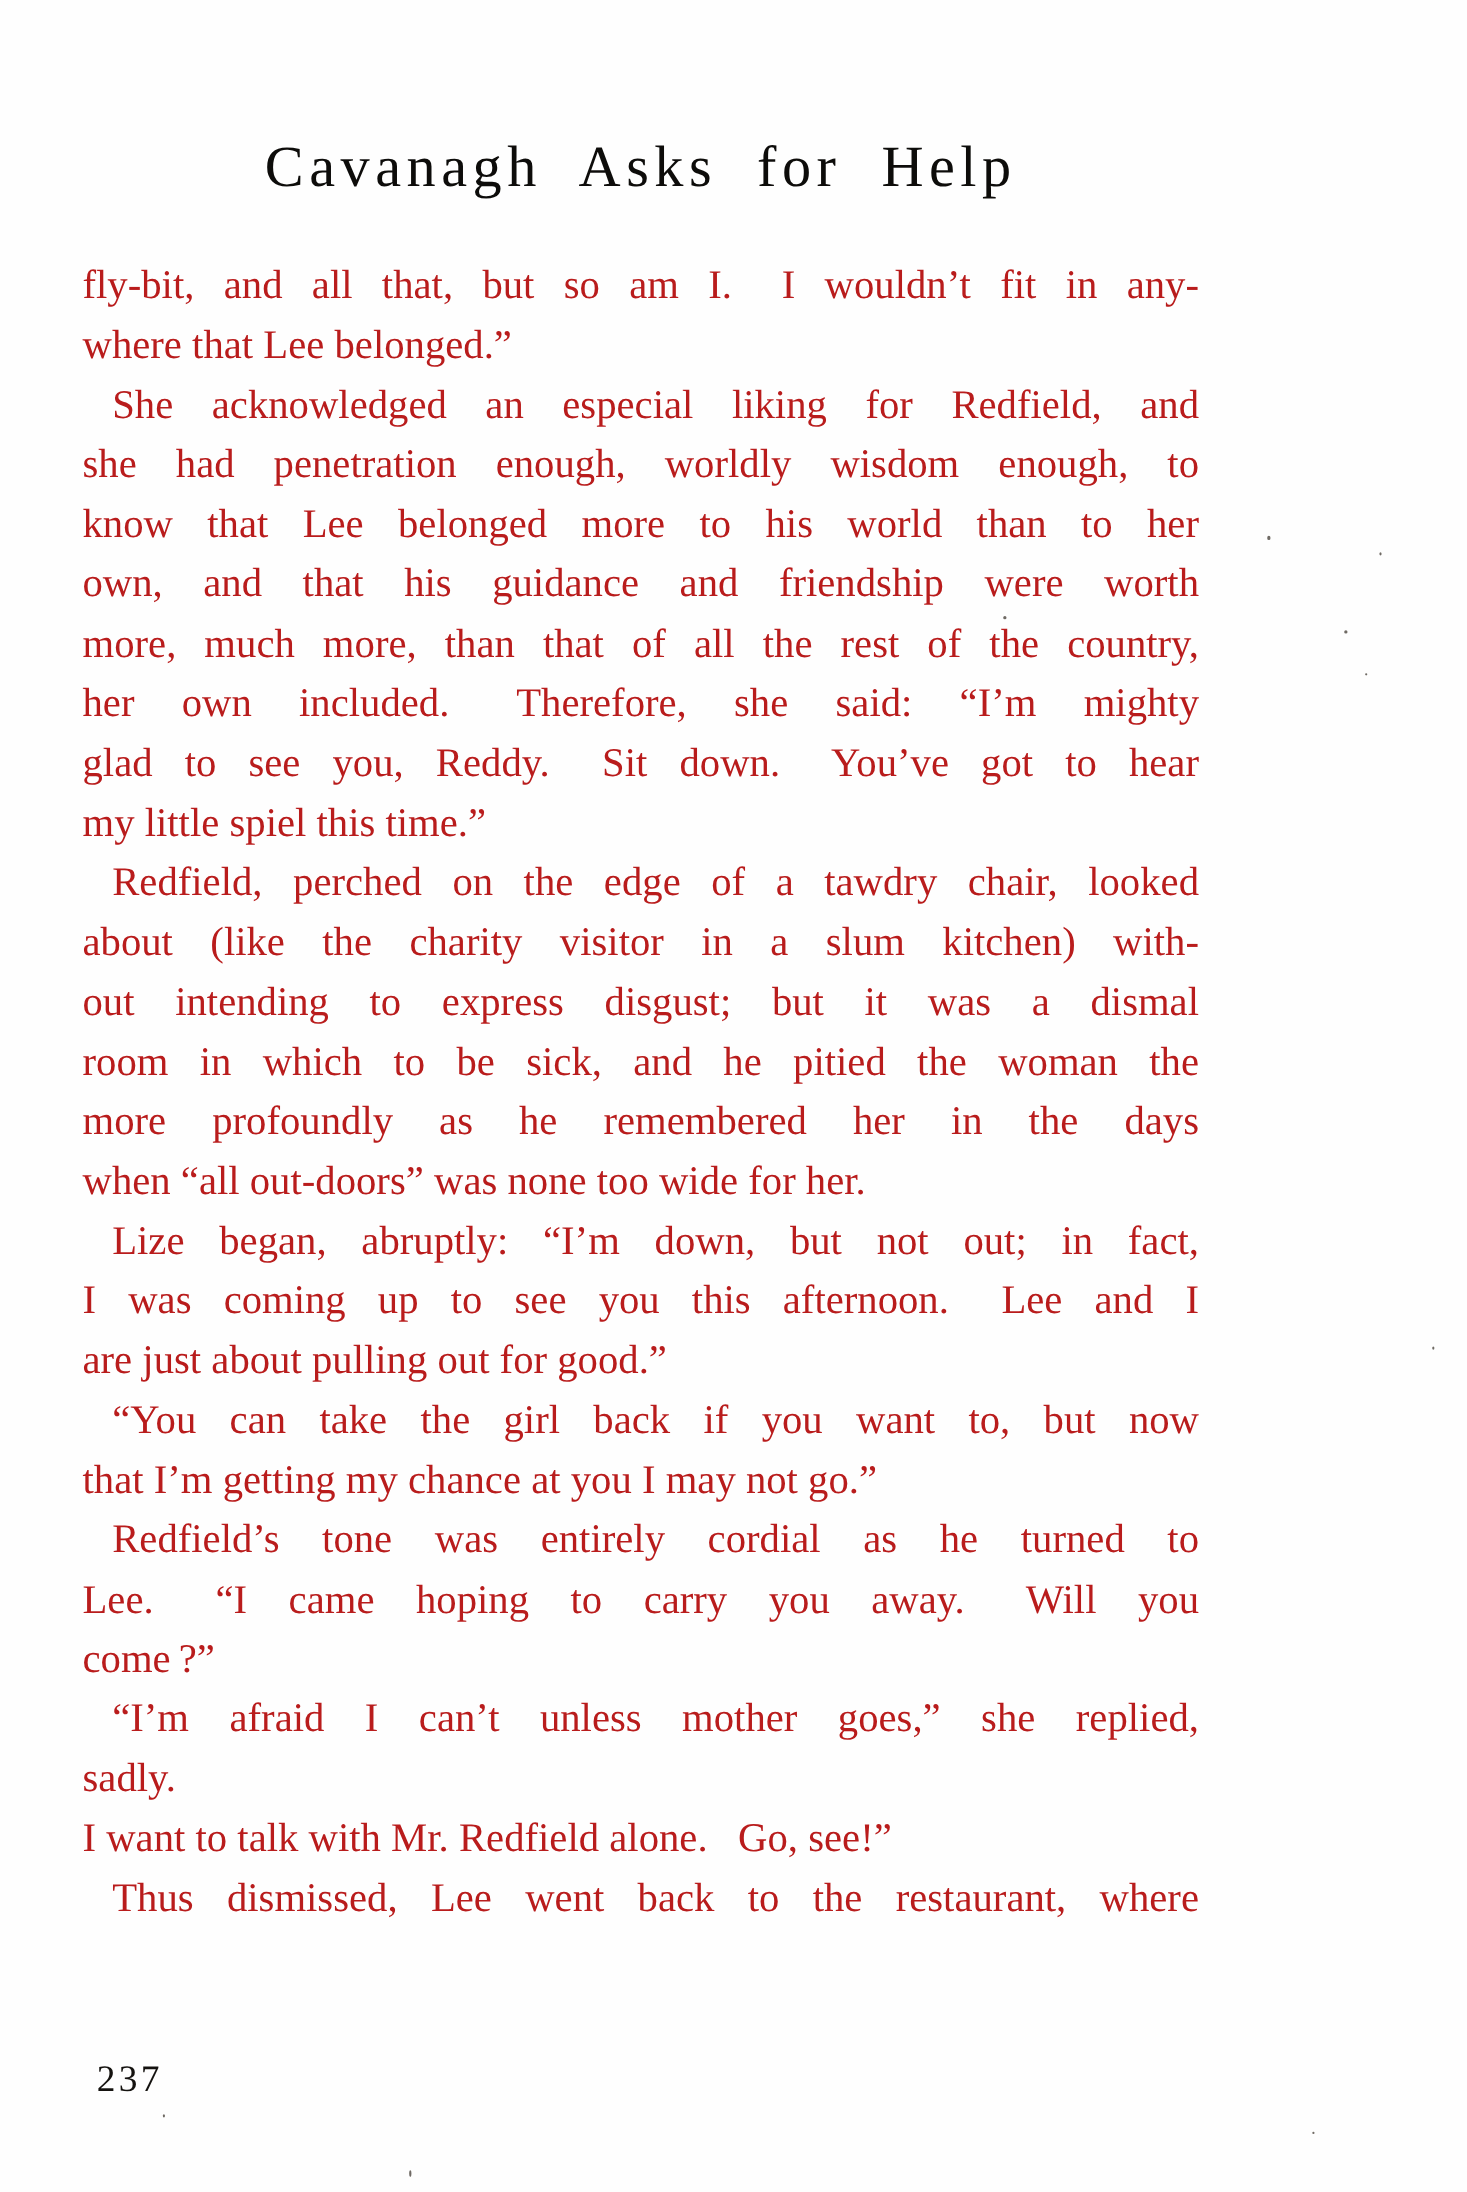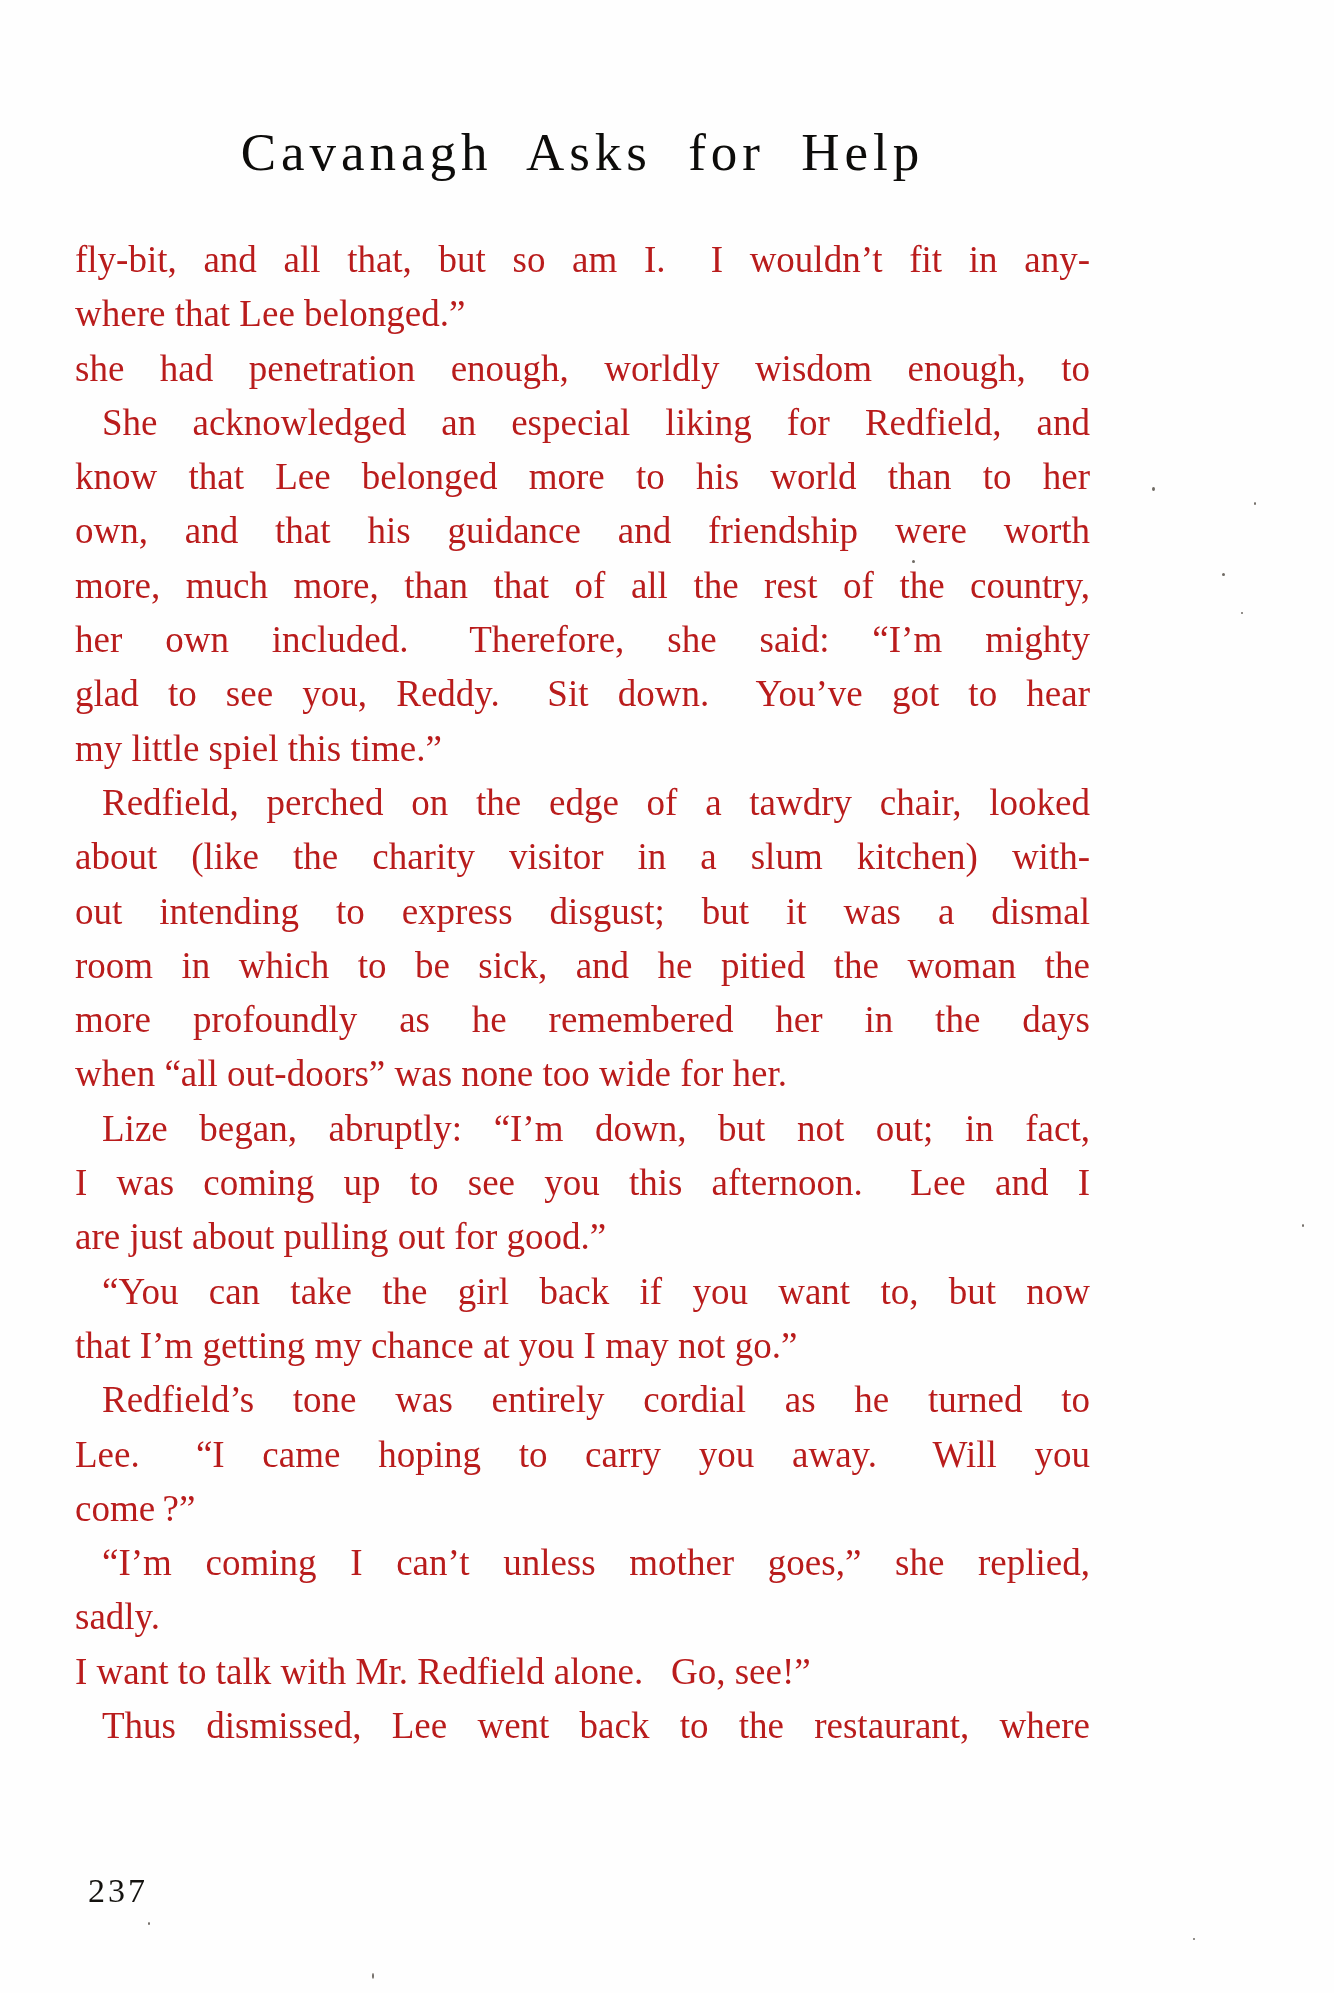--- a/index.html
+++ b/index.html
@@ -61,22 +61,22 @@
 <div class="page">
 
   <div class="running-title">Cavanagh Asks for Help</div>
 
   <main class="text-block">
       <div class="para">
         <div class="line">fly-bit, and all that, but so am I.  I wouldn’t fit in any-</div>
         <div class="line endline">where that Lee belonged.”</div>
       </div>
       <div class="para">
+        <div class="line indent">She acknowledged an especial liking for Redfield, and</div>
         <div class="line">she had penetration enough, worldly wisdom enough, to</div>
-        <div class="line indent">She acknowledged an especial liking for Redfield, and</div>
         <div class="line">know that Lee belonged more to his world than to her</div>
         <div class="line">own, and that his guidance and friendship were worth</div>
         <div class="line">more, much more, than that of all the rest of the country,</div>
         <div class="line">her own included.  Therefore, she said: “I’m mighty</div>
         <div class="line">glad to see you, Reddy.  Sit down.  You’ve got to hear</div>
         <div class="line endline">my little spiel this time.”</div>
       </div>
       <div class="para">
         <div class="line indent">Redfield, perched on the edge of a tawdry chair, looked</div>
         <div class="line">about (like the charity visitor in a slum kitchen) with-</div>
@@ -93,21 +93,21 @@
       <div class="para">
         <div class="line indent">“You can take the girl back if you want to, but now</div>
         <div class="line endline">that I’m getting my chance at you I may not go.”</div>
       </div>
       <div class="para">
         <div class="line indent">Redfield’s tone was entirely cordial as he turned to</div>
         <div class="line">Lee.  “I came hoping to carry you away.  Will you</div>
         <div class="line endline">come ?”</div>
       </div>
       <div class="para">
-        <div class="line indent">“I’m coming I can’t unless mother goes,” she replied,</div>
+        <div class="line indent">“I’m afraid I can’t unless mother goes,” she replied,</div>
         <div class="line endline">sadly.</div>
       </div>
       <div class="para">
         <div class="line endline">I want to talk with Mr. Redfield alone.  Go, see!”</div>
       </div>
       <div class="para">
         <div class="line indent">Thus dismissed, Lee went back to the restaurant, where</div>
       </div>
     </main>
 

